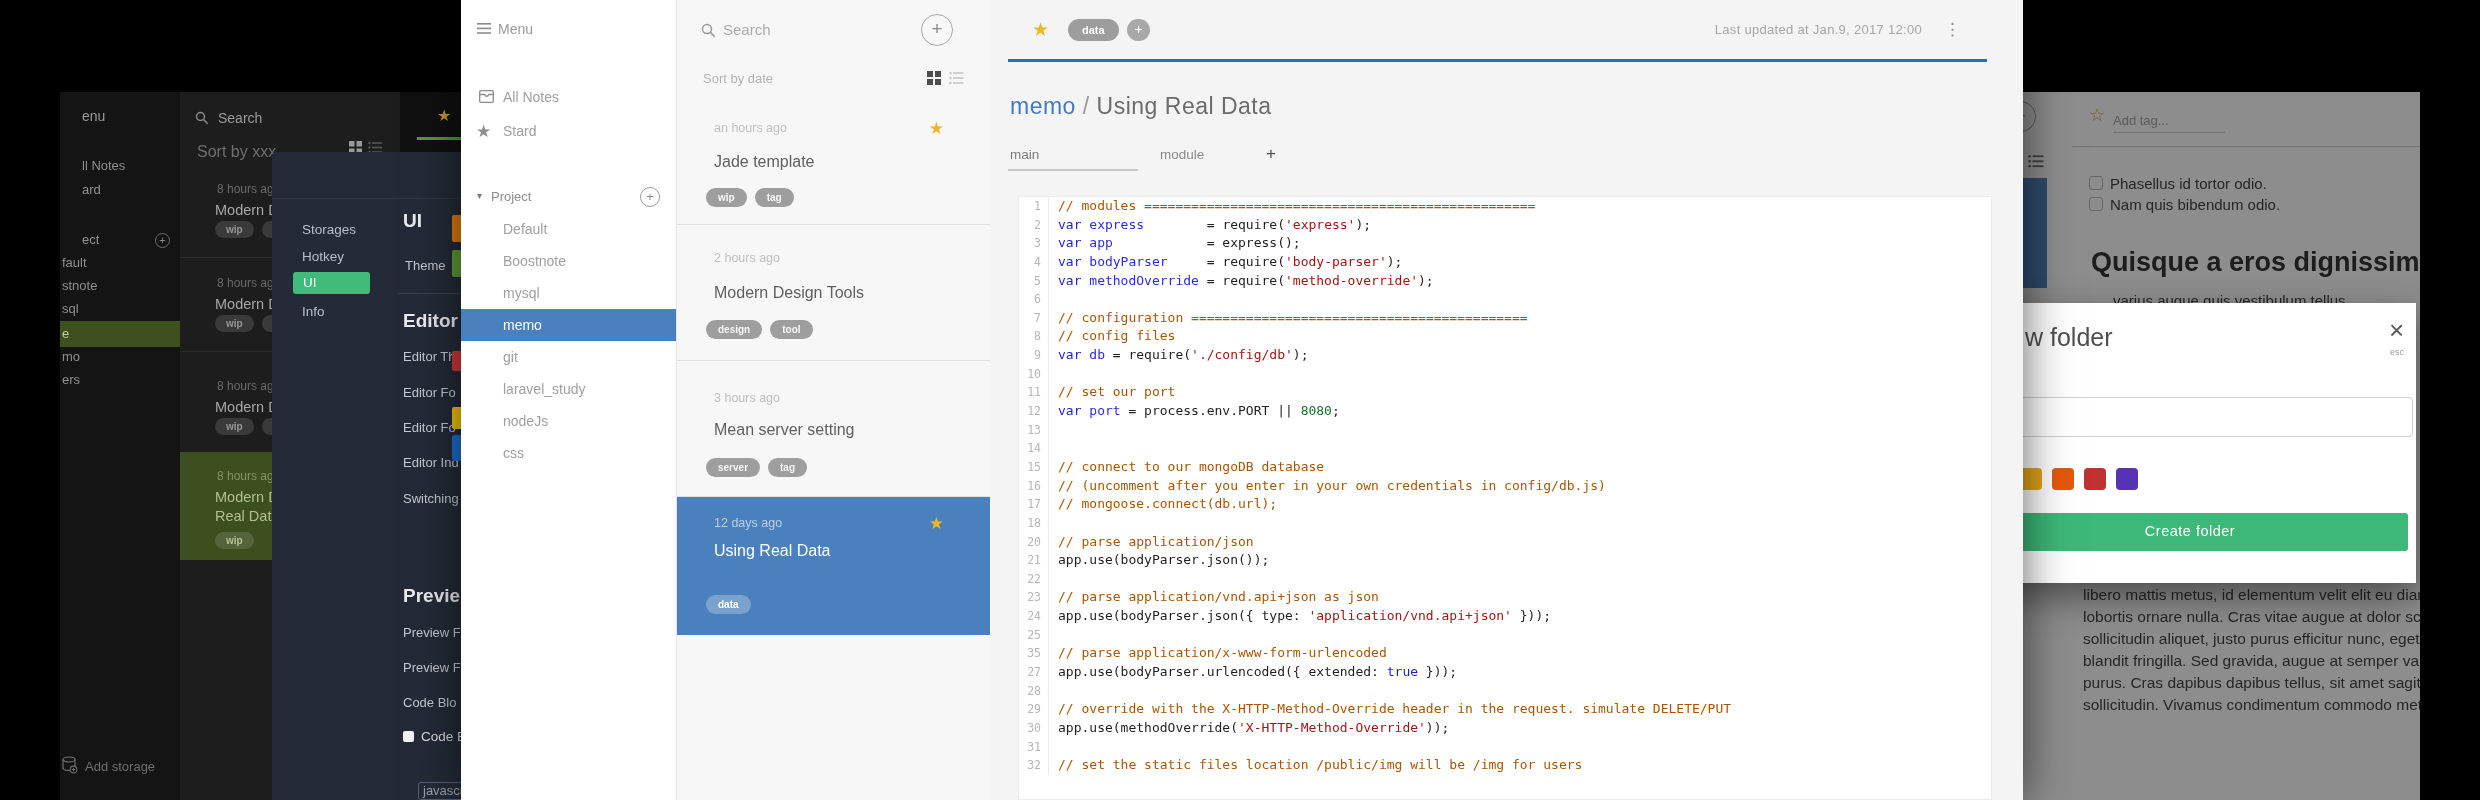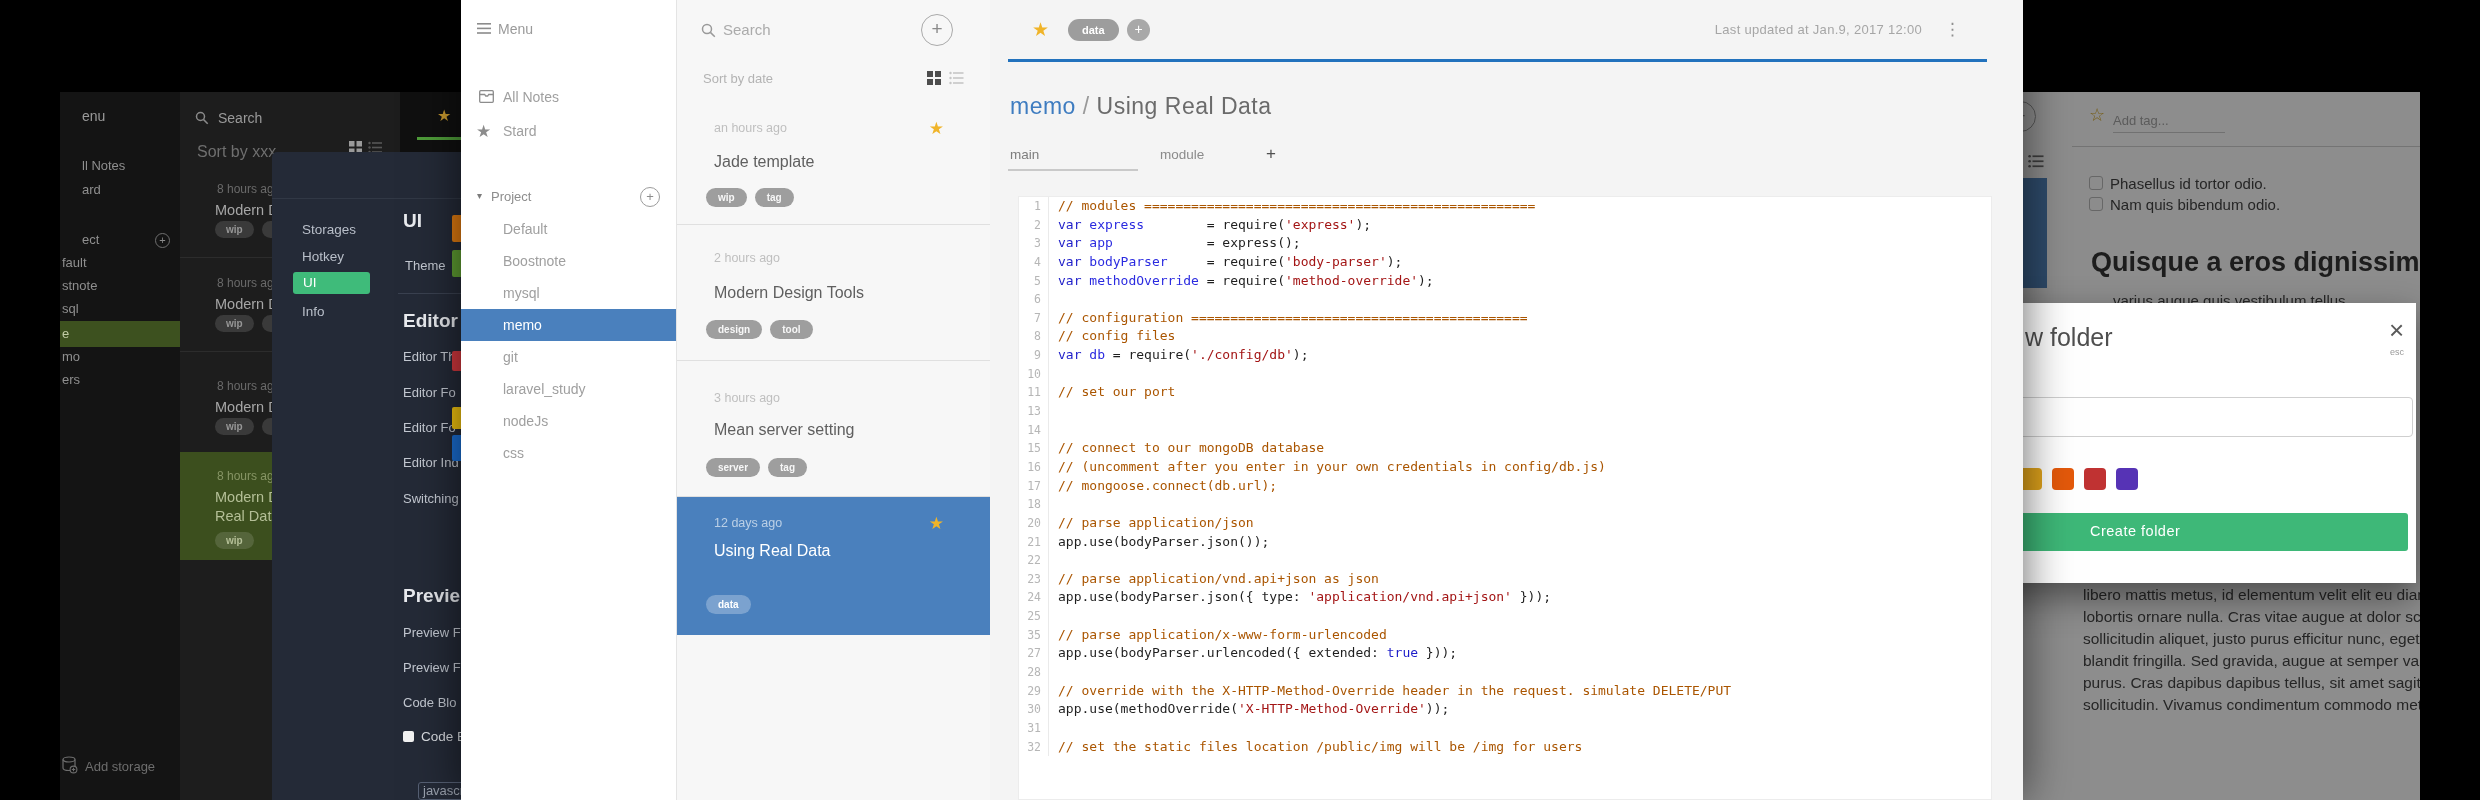--- a/index.html
+++ b/index.html
@@ -73,21 +73,21 @@
   .ra-dim{position:absolute;inset:0;background:rgba(15,15,15,0.47);z-index:5;}
   .ra-dialog{position:absolute;left:-40px;top:211px;width:433px;height:280px;background:#fff;z-index:9;
     box-shadow:0 14px 34px rgba(0,0,0,0.45);}
   .dlg-title{position:absolute;left:42px;top:20px;color:#4f4f4f;font-size:25px;white-space:nowrap;}
   .dlg-close{position:absolute;left:406px;top:14px;color:#5a5a5a;font-size:26px;line-height:26px;}
   .dlg-esc{position:absolute;left:407px;top:44px;color:#9a9a9a;font-size:9px;}
   .dlg-input{position:absolute;left:28px;top:94px;width:402px;height:40px;border:1px solid #cfcfcf;border-radius:4px;background:#fff;}
   .dlg-swatches{position:absolute;left:37px;top:165px;display:flex;gap:10px;}
   .dlg-swatch{width:22px;height:22px;border-radius:4px;}
   .dlg-btn{position:absolute;left:20px;top:210px;width:405px;height:38px;background:#3eb878;border-radius:3px;}
-  .dlg-btn span{position:absolute;left:87px;width:200px;text-align:left;top:10px;color:#fff;font-size:14.5px;letter-spacing:.5px;}
+  .dlg-btn span{position:absolute;left:87px;width:200px;text-align:center;top:10px;color:#fff;font-size:14.5px;letter-spacing:.5px;}
 
   
   .front-app{position:absolute;left:461px;top:0;width:1562px;height:800px;background:#fff;z-index:30;
     box-shadow:0 0 45px rgba(0,0,0,0.6);}
   
   .f-side{position:absolute;left:0;top:0;width:215px;height:100%;background:#fff;}
   .f-burger{position:absolute;left:16px;top:23px;}
   .f-menu{position:absolute;left:37px;top:21px;color:#9a9a9a;font-size:14px;}
   .f-nav-icon{position:absolute;left:18px;top:90px;}
   .f-nav1{position:absolute;left:42px;top:89px;color:#9f9f9f;font-size:14px;}
@@ -435,20 +435,21 @@
           <div class="cl"><span class="ln">2</span><span class="tk-k">var</span><span class="tk-p"> </span><span class="tk-d">express</span><span class="tk-p">        = require(</span><span class="tk-s">'express'</span><span class="tk-p">);</span></div>
           <div class="cl"><span class="ln">3</span><span class="tk-k">var</span><span class="tk-p"> </span><span class="tk-d">app</span><span class="tk-p">            = express();</span></div>
           <div class="cl"><span class="ln">4</span><span class="tk-k">var</span><span class="tk-p"> </span><span class="tk-d">bodyParser</span><span class="tk-p">     = require(</span><span class="tk-s">'body-parser'</span><span class="tk-p">);</span></div>
           <div class="cl"><span class="ln">5</span><span class="tk-k">var</span><span class="tk-p"> </span><span class="tk-d">methodOverride</span><span class="tk-p"> = require(</span><span class="tk-s">'method-override'</span><span class="tk-p">);</span></div>
           <div class="cl"><span class="ln">6</span></div>
           <div class="cl"><span class="ln">7</span><span class="tk-c">// configuration ===========================================</span></div>
           <div class="cl"><span class="ln">8</span><span class="tk-c">// config files</span></div>
           <div class="cl"><span class="ln">9</span><span class="tk-k">var</span><span class="tk-p"> </span><span class="tk-d">db</span><span class="tk-p"> = require(</span><span class="tk-s">'./config/db'</span><span class="tk-p">);</span></div>
           <div class="cl"><span class="ln">10</span></div>
           <div class="cl"><span class="ln">11</span><span class="tk-c">// set our port</span></div>
+          <div class="cl"><span class="ln">12</span><span class="tk-k">var</span><span class="tk-p"> </span><span class="tk-d">port</span><span class="tk-p"> = process.env.PORT || </span><span class="tk-n">8080</span><span class="tk-p">;</span></div>
           <div class="cl"><span class="ln">13</span></div>
           <div class="cl"><span class="ln">14</span></div>
           <div class="cl"><span class="ln">15</span><span class="tk-c">// connect to our mongoDB database</span></div>
           <div class="cl"><span class="ln">16</span><span class="tk-c">// (uncomment after you enter in your own credentials in config/db.js)</span></div>
           <div class="cl"><span class="ln">17</span><span class="tk-c">// mongoose.connect(db.url);</span></div>
           <div class="cl"><span class="ln">18</span></div>
           <div class="cl"><span class="ln">20</span><span class="tk-c">// parse application/json</span></div>
           <div class="cl"><span class="ln">21</span><span class="tk-p">app.use(bodyParser.json());</span></div>
           <div class="cl"><span class="ln">22</span></div>
           <div class="cl"><span class="ln">23</span><span class="tk-c">// parse application/vnd.api+json as json</span></div>

